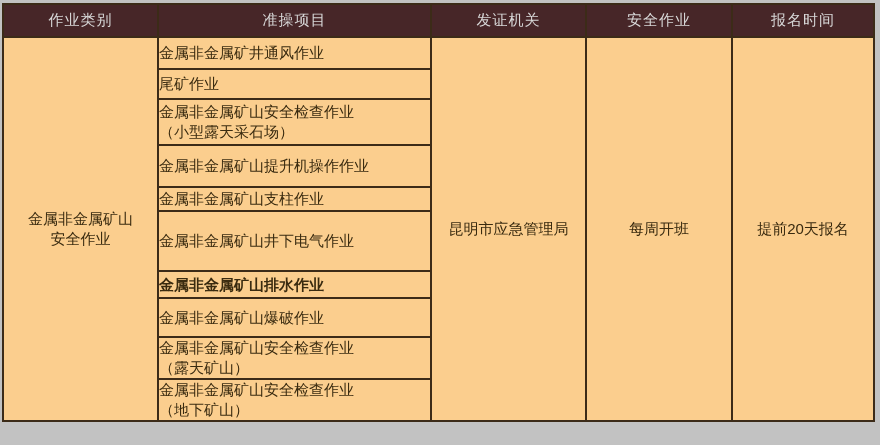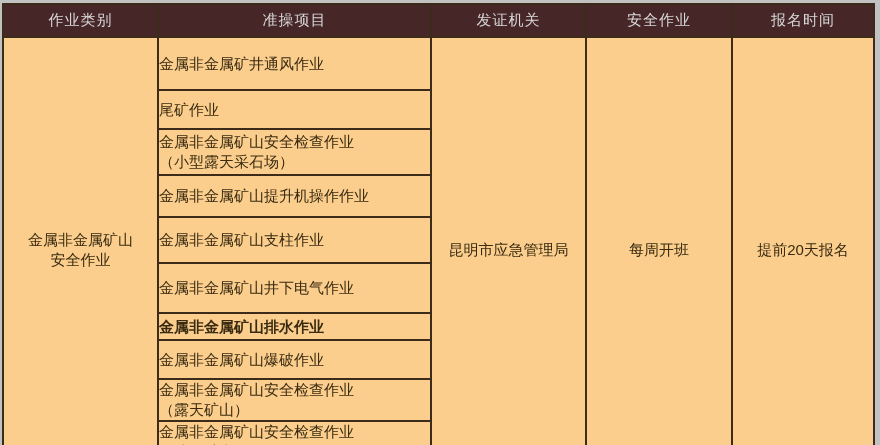--- a/index.html
+++ b/index.html
@@ -61,26 +61,26 @@
     white-space:pre-line;
     line-height:20px;
   }
   td.center{text-align:center;}
   td.project{
     text-align:left;
     padding-left:21px;
     padding-right:6px;
   }
   
-  tr.r1  td.project{height:53px;}
-  tr.r2  td.project{height:39px;}
+  tr.r1  td.project{height:32px;}
+  tr.r2  td.project{height:30px;}
   tr.r3  td.project{height:46px;}
   tr.r4  td.project{height:42px;}
-  tr.r5  td.project{height:46px;}
-  tr.r6  td.project{height:50px;}
+  tr.r5  td.project{height:24px;}
+  tr.r6  td.project{height:60px;}
   tr.r7  td.project{height:27px;font-weight:bold;}
   tr.r8  td.project{height:39px;}
   tr.r9  td.project{height:37px;}
   tr.r10 td.project{height:40px;}
 </style>
 </head>
 <body>
 
 <div class="page">
   <table class="schedule">

